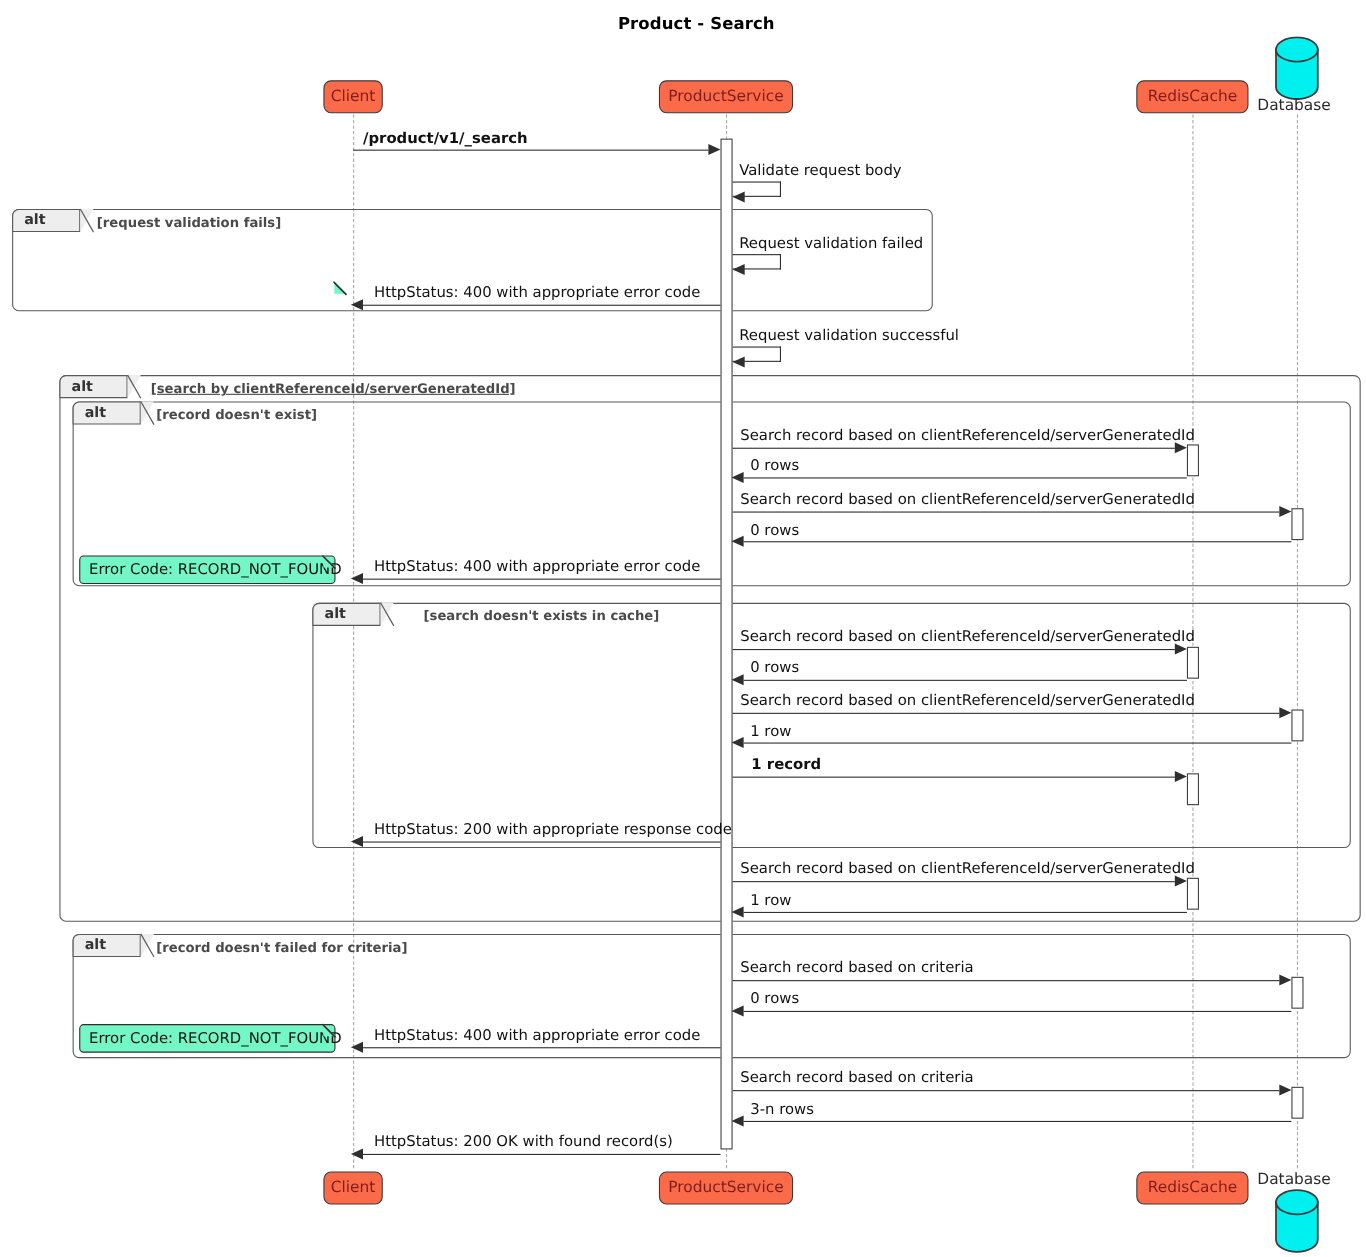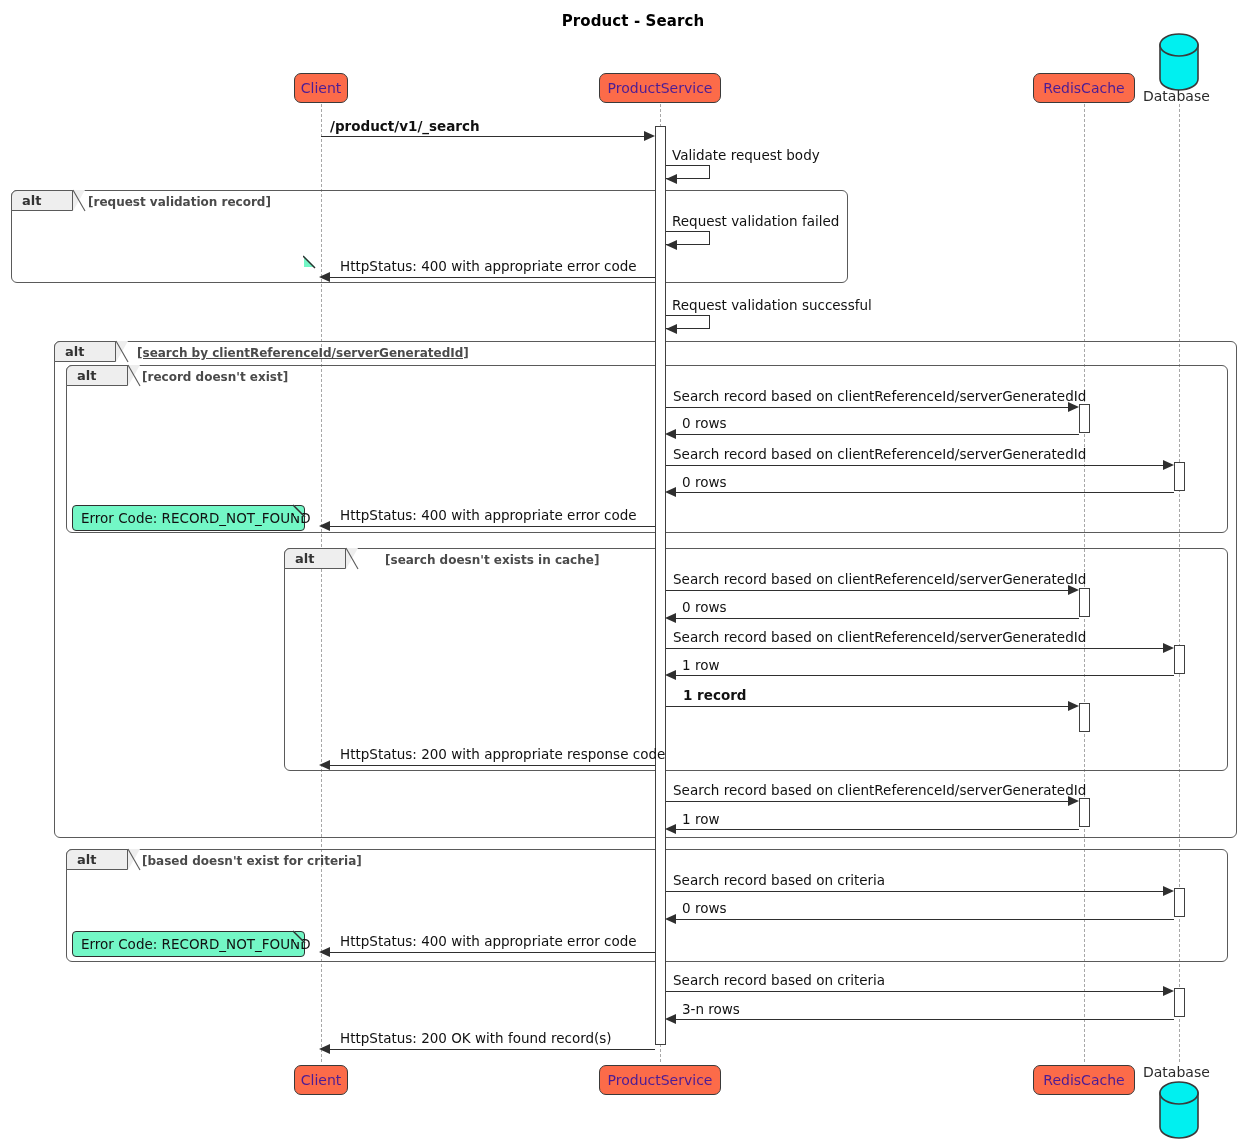--- a/index.html
+++ b/index.html
@@ -27,21 +27,21 @@
     font-weight: bold;
     color: #000000;
     letter-spacing: 0.1px;
   }
   
   .pbox {
     position: absolute;
     background: #FC6B49;
     border: 1.6px solid #3A3A3A;
     border-radius: 7px;
-    color: #4c1d95;
+    color: #7f1d1d;
     font-size: 14px;
     text-align: right;
     box-sizing: border-box;
     display: flex;
     align-items: center;
     justify-content: center;
     line-height: 1;
   }
   
   .dbshape {
@@ -204,21 +204,21 @@
   </div>
 
   <div class="frame" style="left:11px; top:190px; width:837px; height:93px;"></div>
   <div class="frametab" style="left:11px; top:190px; width:62px;">
     <span>alt</span>
   </div>
   <div class="frametab-notch" style="left:73px; top:190px; border-left:12px solid #EEEEEE; border-bottom:21px solid transparent;"></div>
   <svg style="position:absolute; left:72px; top:189px;" width="14" height="23">
       <line x1="1" y1="1" x2="13" y2="22" stroke="#5A5A5A" stroke-width="1.1"></line>
     </svg>
-  <div class="framecond" style="left:88px; top:195px;">[request validation record]</div>
+  <div class="framecond" style="left:88px; top:195px;">[request validation fails]</div>
 
   <div class="frame" style="left:54px; top:341px; width:1183px; height:497px;"></div>
   <div class="frametab" style="left:54px; top:341px; width:62px;">
     <span>alt</span>
   </div>
   <div class="frametab-notch" style="left:116px; top:341px; border-left:12px solid #EEEEEE; border-bottom:21px solid transparent;"></div>
   <svg style="position:absolute; left:115px; top:340px;" width="14" height="23">
       <line x1="1" y1="1" x2="13" y2="22" stroke="#5A5A5A" stroke-width="1.1"></line>
     </svg>
   <div class="framecond" style="left:137px; top:346px;text-decoration:underline;">[search by clientReferenceId/serverGeneratedId]</div>
@@ -244,21 +244,21 @@
   <div class="framecond" style="left:385px; top:553px;">[search doesn't exists in cache]</div>
 
   <div class="frame" style="left:66px; top:849px; width:1162px; height:113px;"></div>
   <div class="frametab" style="left:66px; top:849px; width:62px;">
     <span>alt</span>
   </div>
   <div class="frametab-notch" style="left:128px; top:849px; border-left:12px solid #EEEEEE; border-bottom:21px solid transparent;"></div>
   <svg style="position:absolute; left:127px; top:848px;" width="14" height="23">
       <line x1="1" y1="1" x2="13" y2="22" stroke="#5A5A5A" stroke-width="1.1"></line>
     </svg>
-  <div class="framecond" style="left:142px; top:854px;">[based doesn't exist for criteria]</div>
+  <div class="framecond" style="left:142px; top:854px;">[record doesn't failed for criteria]</div>
 
   <div class="activation" style="left:655px; top:126px; width:11px; height:919px;"></div>
 
   <div class="activation" style="left:1079px; top:404px; width:11px; height:29px;"></div>
   <div class="activation" style="left:1174px; top:462px; width:11px; height:29px;"></div>
   <div class="activation" style="left:1079px; top:588px; width:11px; height:29px;"></div>
   <div class="activation" style="left:1174px; top:645px; width:11px; height:29px;"></div>
   <div class="activation" style="left:1079px; top:703px; width:11px; height:29px;"></div>
   <div class="activation" style="left:1079px; top:798px; width:11px; height:29px;"></div>
   <div class="activation" style="left:1174px; top:888px; width:11px; height:29px;"></div>

